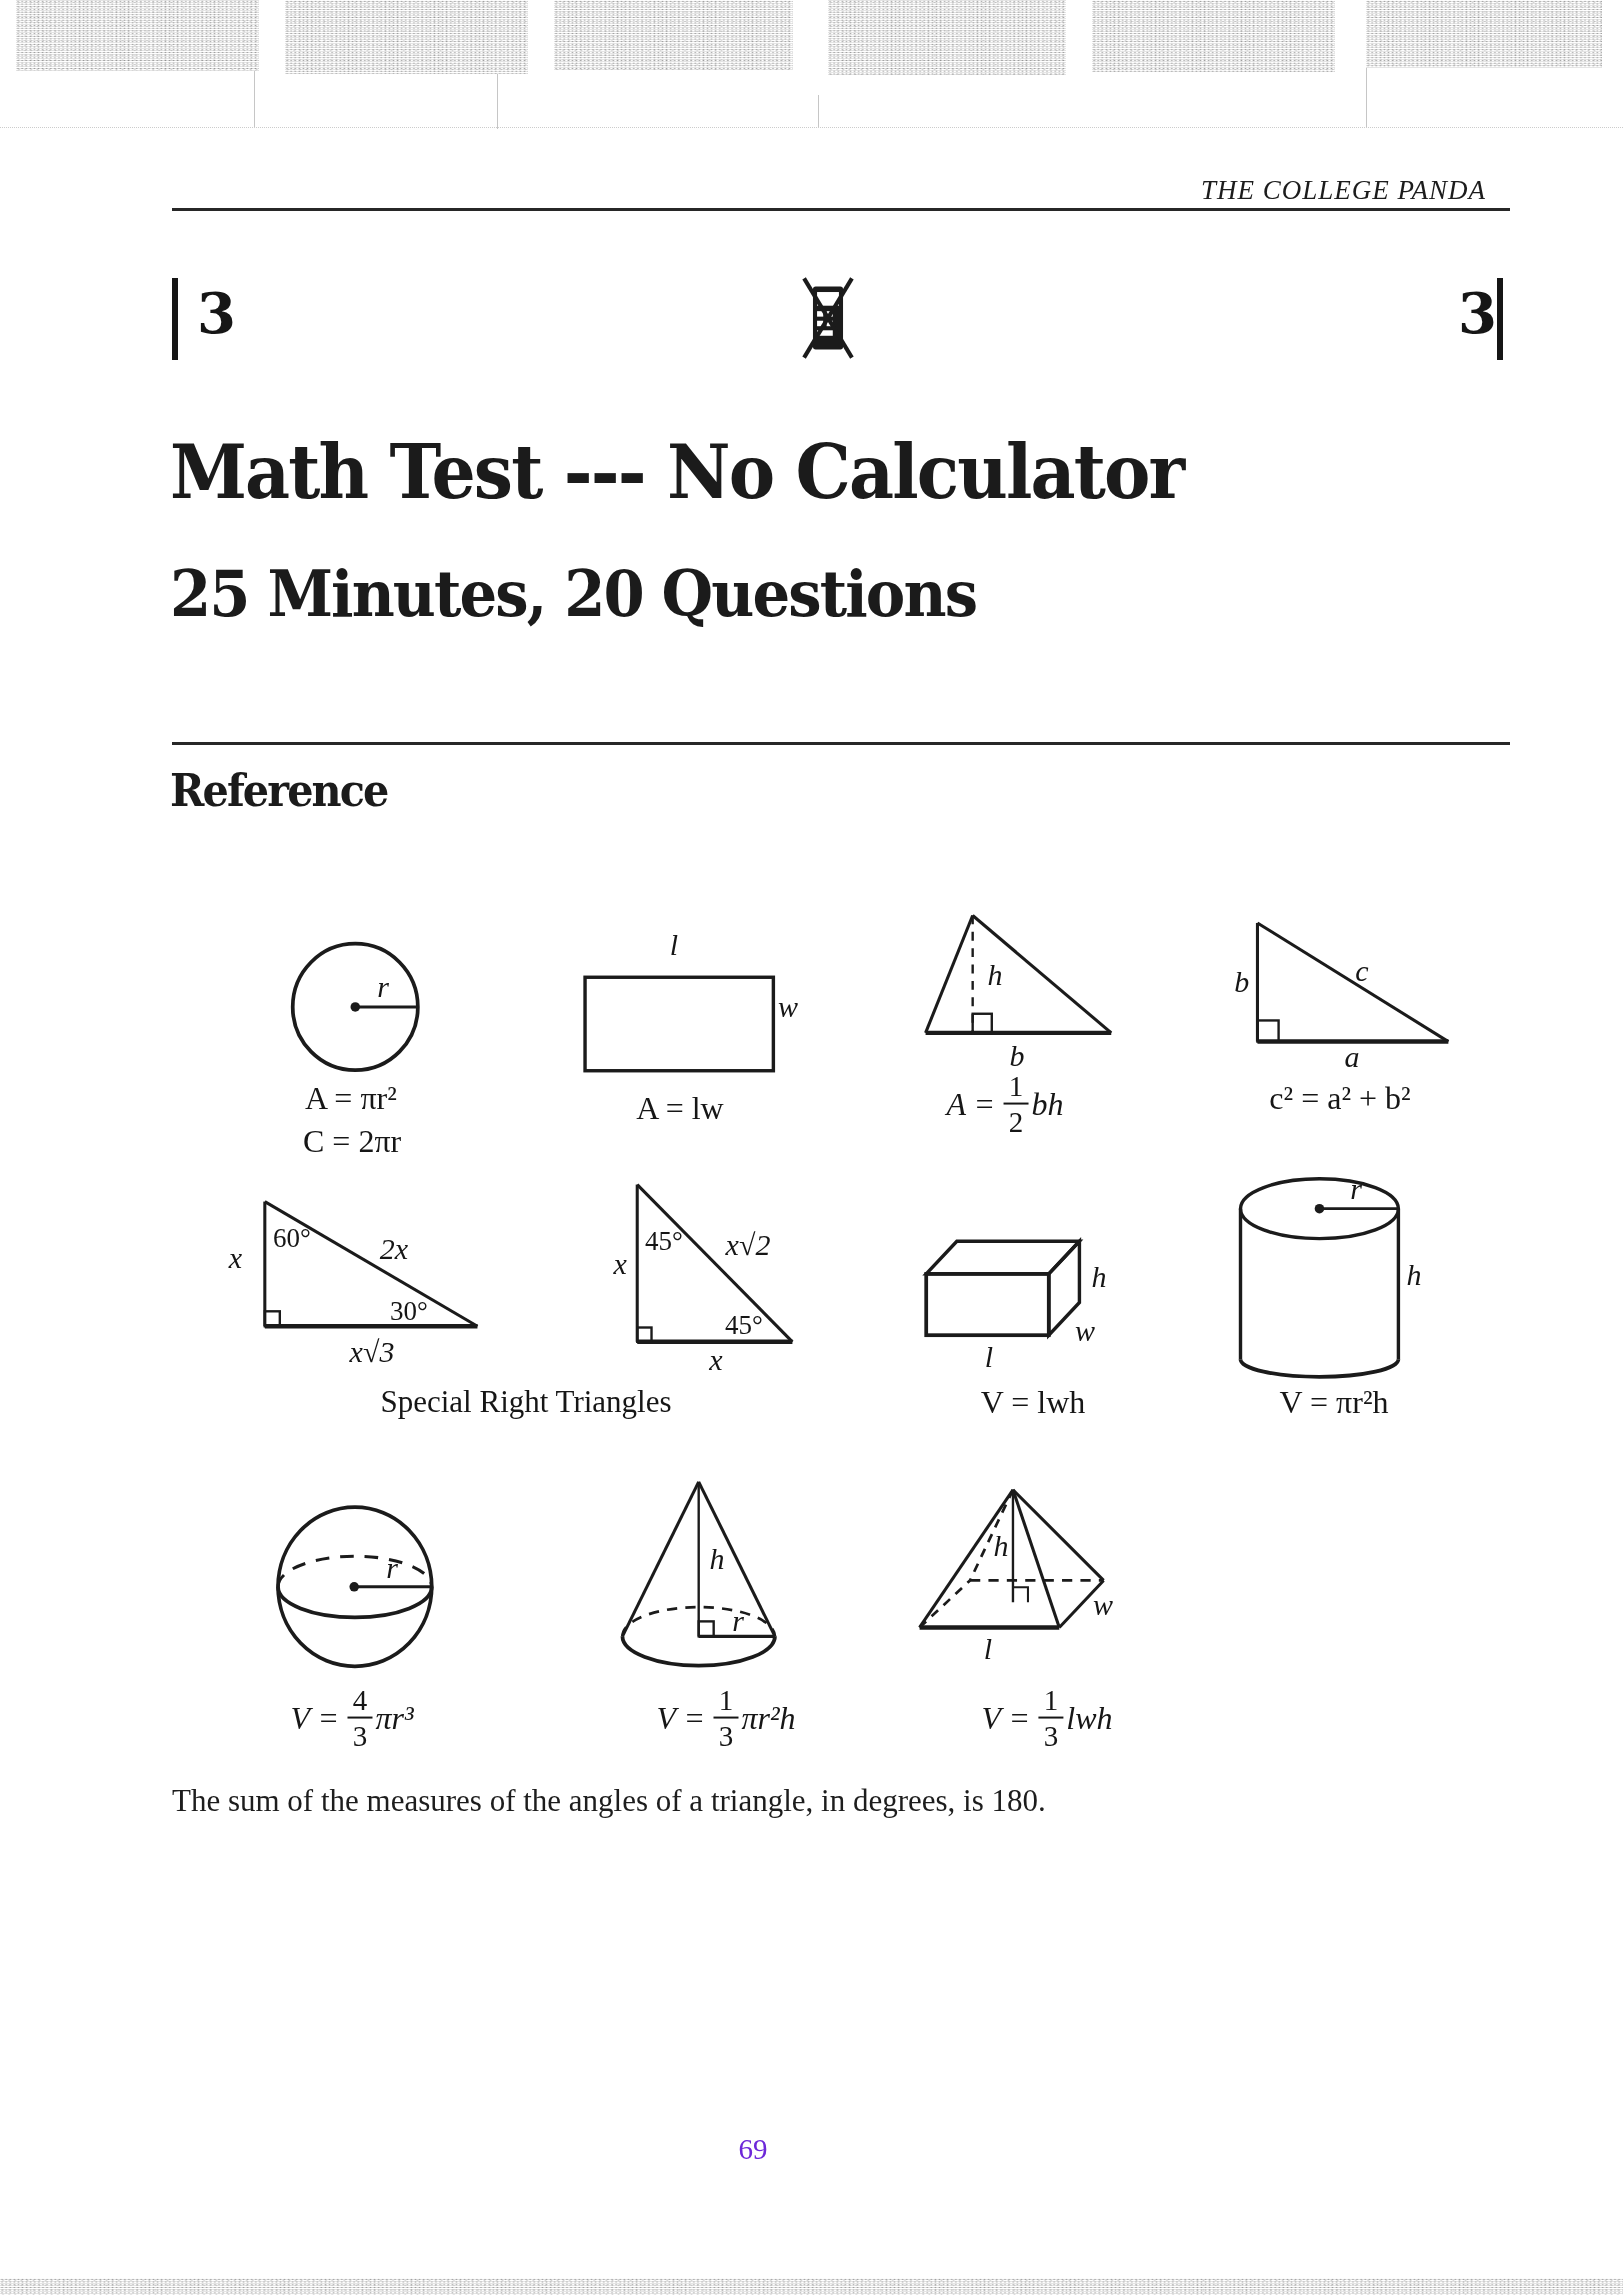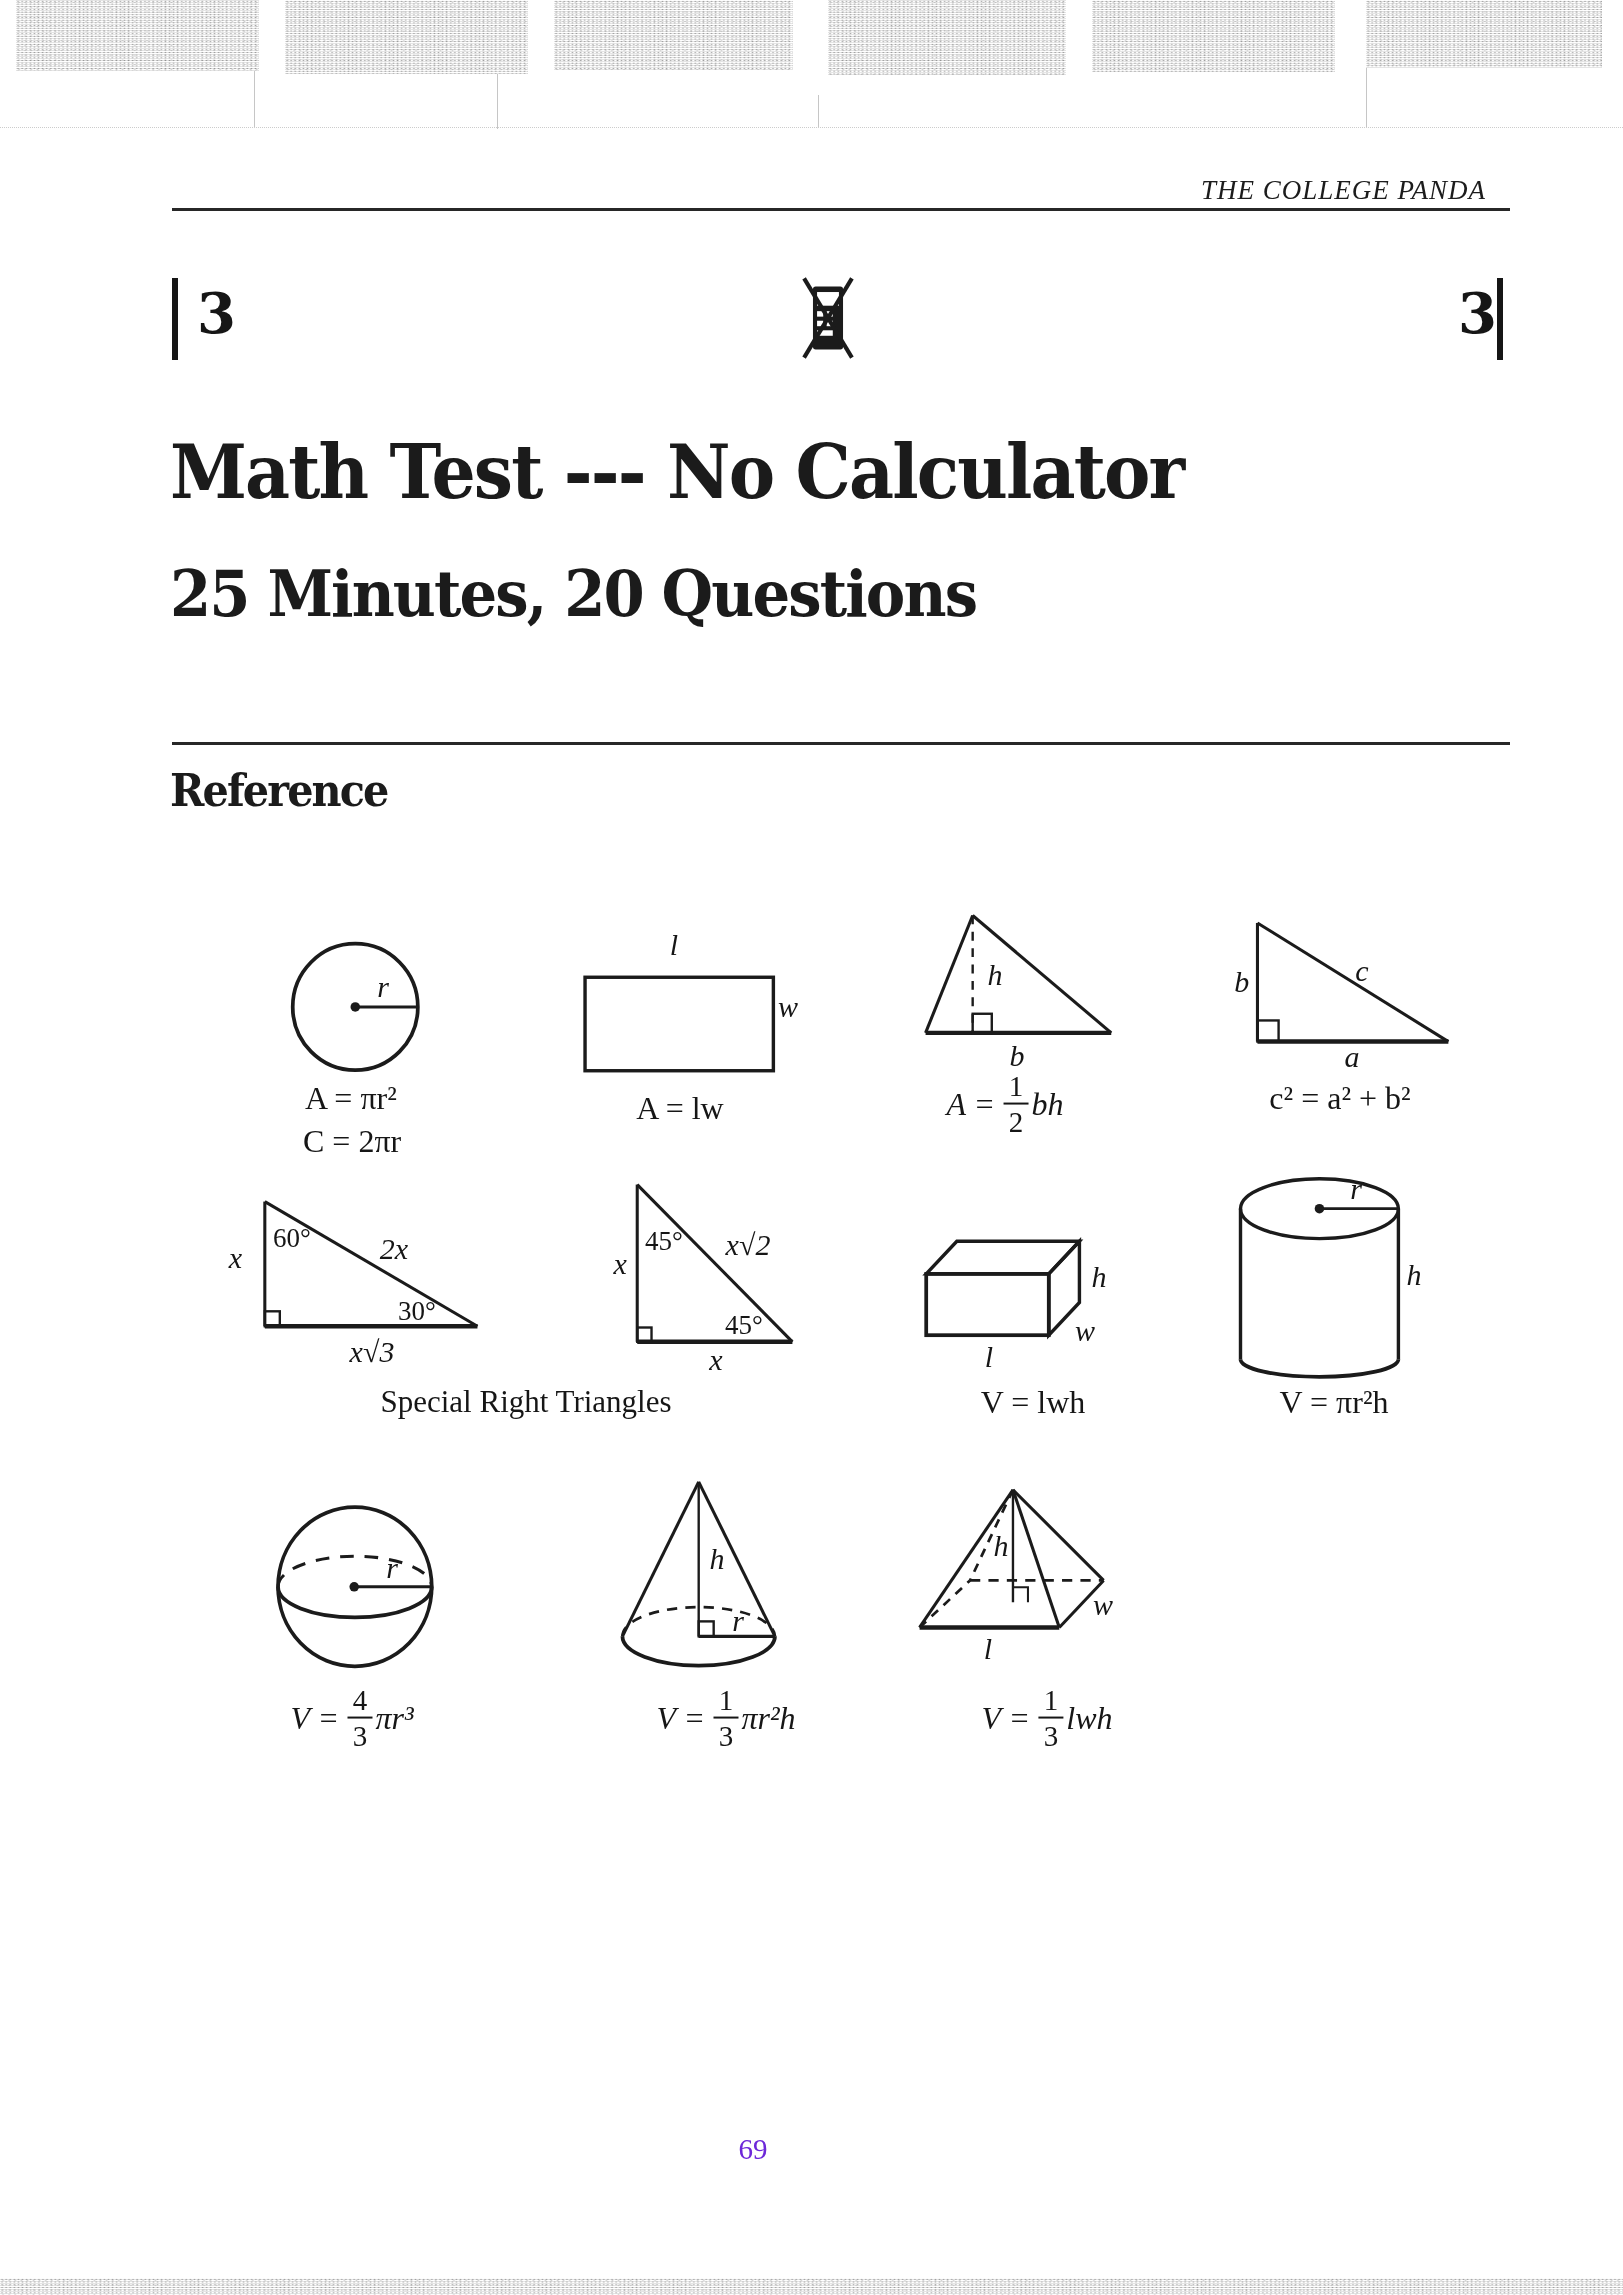--- a/index.html
+++ b/index.html
@@ -162,21 +162,21 @@
 
 <div class="fig" style="left:232px;top:1190px;width:266px;height:184px;">
   <svg width="266" height="184" viewBox="0 0 390 270">
     <path class="ink" d="M48 17 V200" stroke-width="4.5"></path>
     <path class="ink" d="M48 17 L360 200" stroke-width="4.5"></path>
     <path class="ink" d="M48 200 H360" stroke-width="6.5"></path>
     <rect class="ink" x="48" y="178" width="22" height="22" stroke-width="3.5"></rect>
   </svg>
   <span class="lbl angle" style="left:60px;top:48px;text-align:right;">60°</span>
   <span class="lbl" style="left:162px;top:59px;">2x</span>
-  <span class="lbl angle" style="left:185px;top:121px;">30°</span>
+  <span class="lbl angle" style="left:177px;top:121px;">30°</span>
   <span class="lbl" style="left:3.4px;top:68px;">x</span>
   <span class="lbl" style="left:140px;top:162px;">x√3</span>
 </div>
 
 <div class="fig" style="left:610px;top:1173px;width:211px;height:211px;">
   <svg width="211" height="211" viewBox="0 0 310 310">
     <path class="ink" d="M40 17 V248" stroke-width="4.5"></path>
     <path class="ink" d="M40 17 L268 248" stroke-width="4.5"></path>
     <path class="ink" d="M40 248 H268" stroke-width="6.5"></path>
     <rect class="ink" x="40" y="227" width="21" height="21" stroke-width="3.5"></rect>
@@ -277,18 +277,19 @@
 <div class="fracwrap" style="left:1047px;top:1718px;">
   <span class="fpre">V =</span>
   <span class="frac">
     <span class="fnum">1</span>
     <span class="fden">3</span>
   </span>
   <span class="fpost">lwh</span>
 </div>
 
 <div class="notes" style="left:172px;top:1777px;">
+  <div>The sum of the measures of the angles of a triangle, in degrees, is 180.</div>
 </div>
 
 <div class="pagenum" style="left:753px;top:2133px;">69</div>
 
 <div class="abs dither" style="left:0;top:2278px;width:1623px;height:17.7px;"></div>
 
 
 </body></html>

